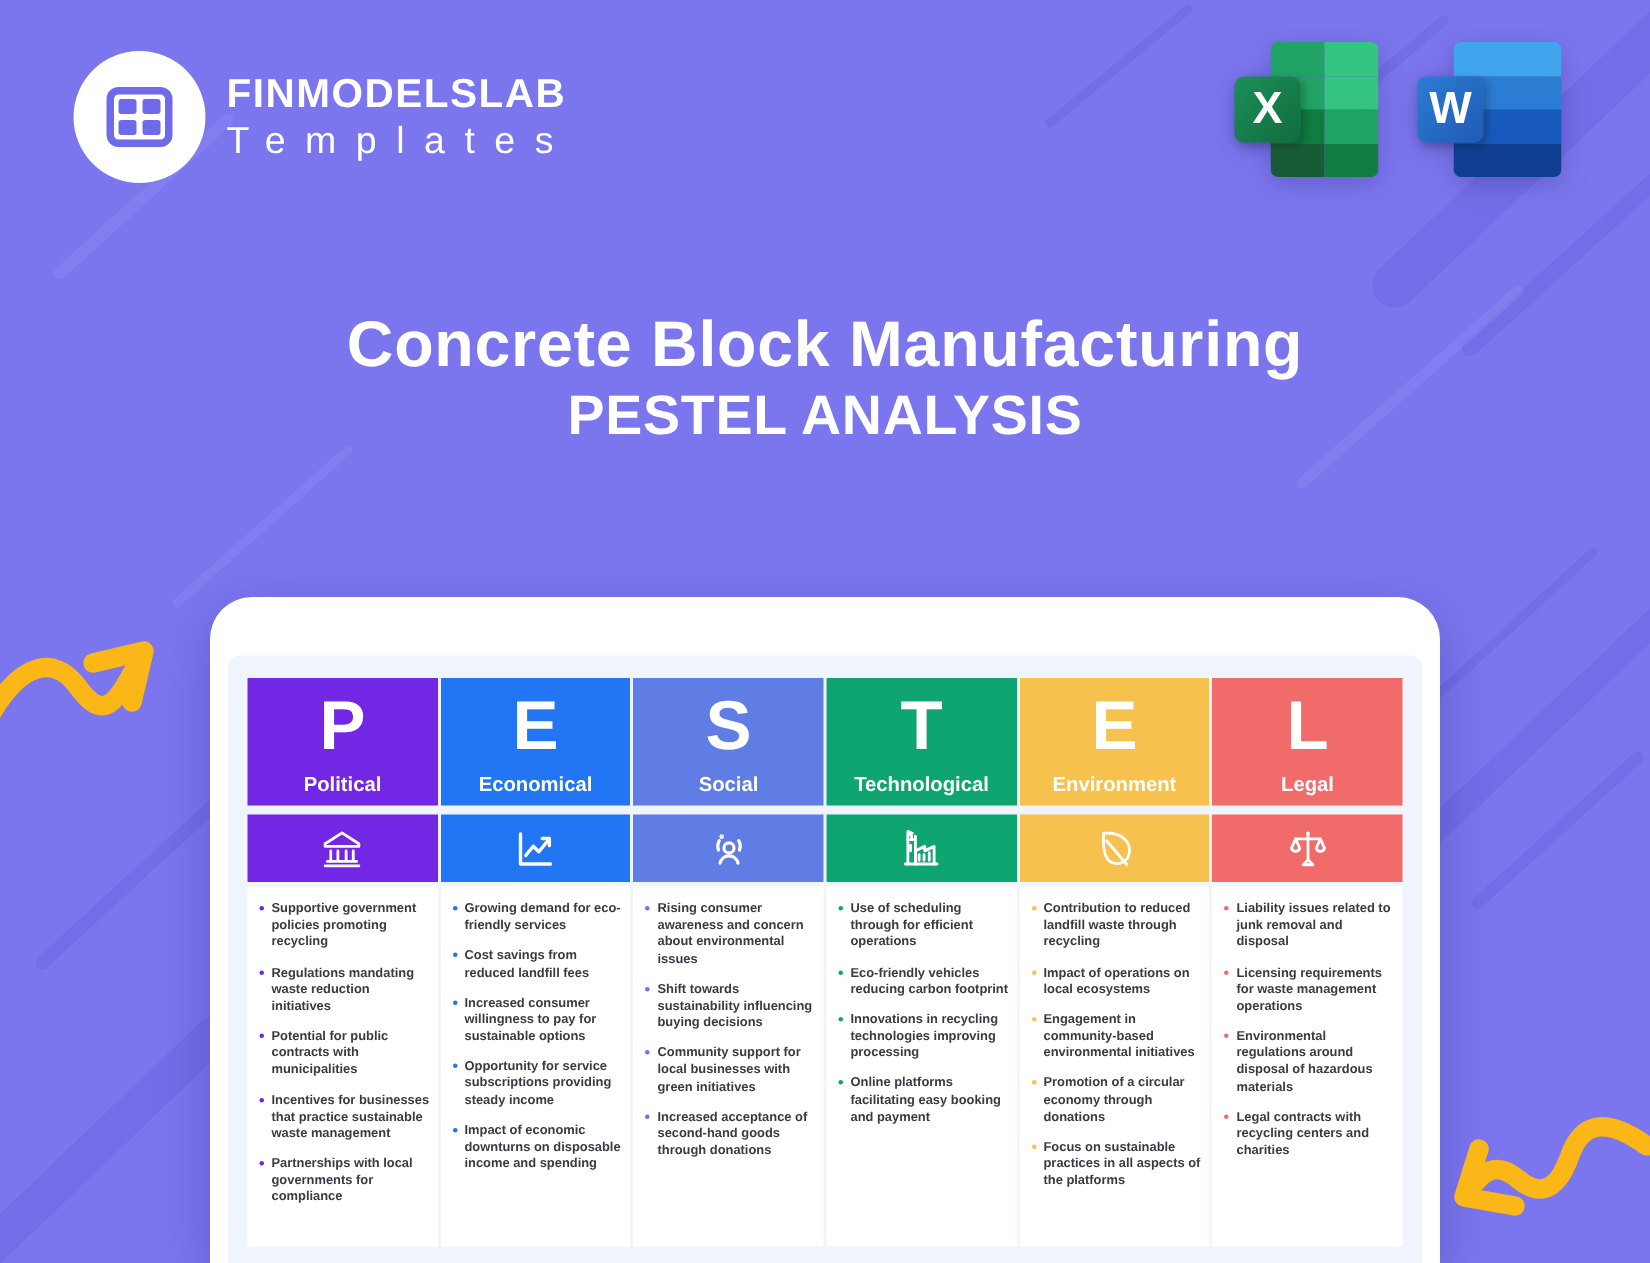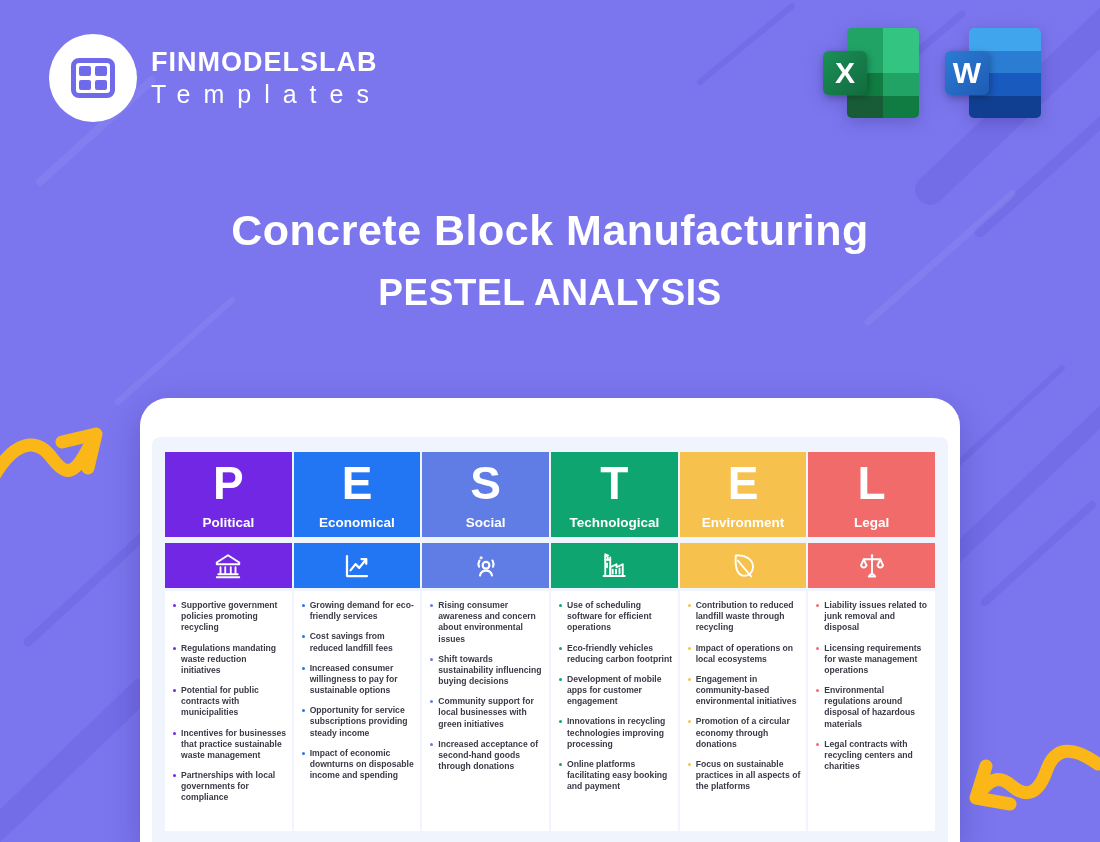--- a/index.html
+++ b/index.html
@@ -24,21 +24,21 @@
   .office.excel{left:823px;}
   .office.word{left:945px;}
   .sheet{position:absolute;left:24px;top:0;width:72px;height:90px;border-radius:5px;overflow:hidden;display:grid;grid-template-columns:1fr 1fr;grid-template-rows:1fr 1fr 1fr 1fr;}
   .overlay{position:absolute;left:0;top:23px;width:44px;height:44px;border-radius:6px;display:flex;align-items:center;justify-content:center;color:#fff;font-weight:800;font-size:30px;box-shadow:2px 2px 6px rgba(0,0,0,.25);}
   .excel .overlay{background:linear-gradient(135deg,#1b9057,#116b3e);}
   .word .overlay{background:linear-gradient(135deg,#2b7cd3,#1f5bb5);}
 
   
   .title-block{position:absolute;left:0;top:206px;width:1100px;text-align:center;color:#fff;}
   .title-line1{font-size:43px;font-weight:800;letter-spacing:.5px;}
-  .title-line2{font-size:37px;font-weight:800;letter-spacing:.5px;margin-top:17px;}
+  .title-line2{font-size:37px;font-weight:800;letter-spacing:.5px;margin-top:1px;}
 
   
   .card{position:absolute;left:140px;top:398px;width:820px;height:444px;background:#fff;border-radius:28px 28px 0 0;box-shadow:0 12px 34px rgba(36,26,120,.28);}
   .panel{position:absolute;left:12px;top:39px;width:796px;height:405px;background:#F0F4FC;border-radius:8px 8px 0 0;}
   .pestel-table{position:absolute;left:13px;top:15px;width:770px;display:grid;grid-template-columns:repeat(6,1fr);column-gap:2px;}
   .pestel-col{display:flex;flex-direction:column;}
   .col-head{height:85px;position:relative;color:#fff;text-align:center;}
   .col-letter{font-size:46px;font-weight:800;line-height:1;margin-top:8px;}
   .col-label{position:absolute;left:0;right:0;bottom:7px;font-size:13.5px;font-weight:700;}
   .col-icon{height:45px;margin-top:6px;display:flex;align-items:center;justify-content:center;}
@@ -248,29 +248,25 @@
                 <path d="M5 5V2.6l2.4 1L5 4.6"></path>
                 <path d="M9 20v-7l5-2.4V13l5-2.4V20"></path>
                 <path d="M3.6 20h17"></path>
                 <path d="M6.4 10v3M11 15v3M13.6 15v3M16.4 14v4"></path>
               </svg>
             </span>
     </div>
     <div class="col-body">
             <div class="bullet-item">
               <span class="bullet-dot" style="background: rgb(15, 165, 113);"></span>
-              <span class="bullet-text">Use of scheduling software for efficient operations</span>
+              <span class="bullet-text">Use of scheduling through for efficient operations</span>
             </div>
             <div class="bullet-item">
               <span class="bullet-dot" style="background: rgb(15, 165, 113);"></span>
               <span class="bullet-text">Eco-friendly vehicles reducing carbon footprint</span>
-            </div>
-            <div class="bullet-item">
-              <span class="bullet-dot" style="background: rgb(15, 165, 113);"></span>
-              <span class="bullet-text">Development of mobile apps for customer engagement</span>
             </div>
             <div class="bullet-item">
               <span class="bullet-dot" style="background: rgb(15, 165, 113);"></span>
               <span class="bullet-text">Innovations in recycling technologies improving processing</span>
             </div>
             <div class="bullet-item">
               <span class="bullet-dot" style="background: rgb(15, 165, 113);"></span>
               <span class="bullet-text">Online platforms facilitating easy booking and payment</span>
             </div>
           </div>

